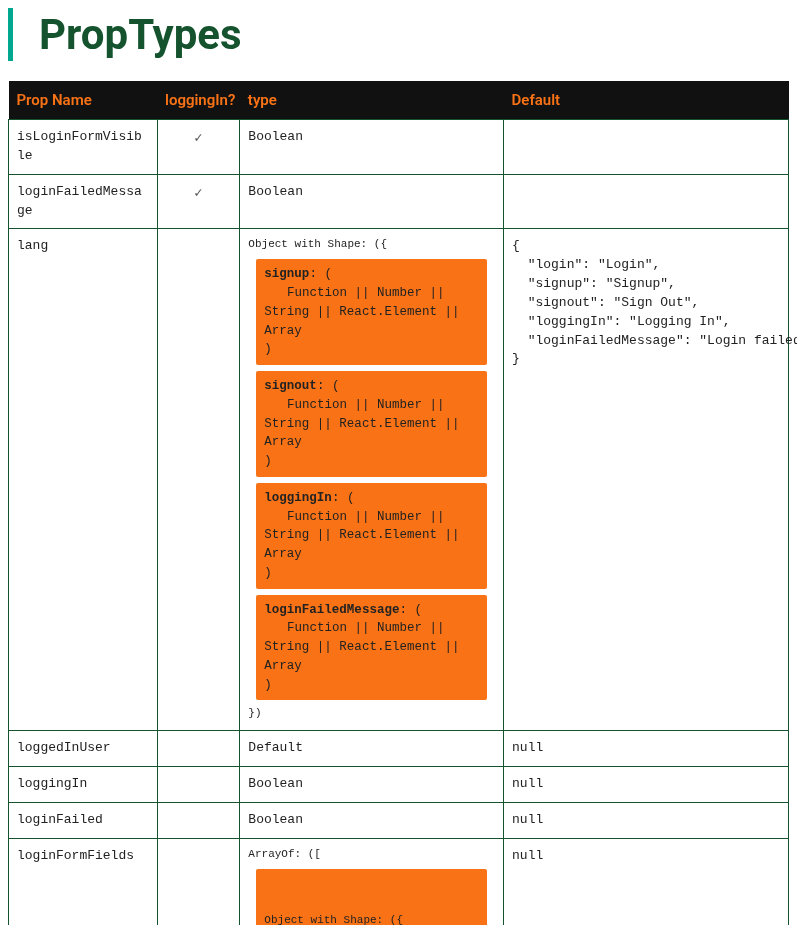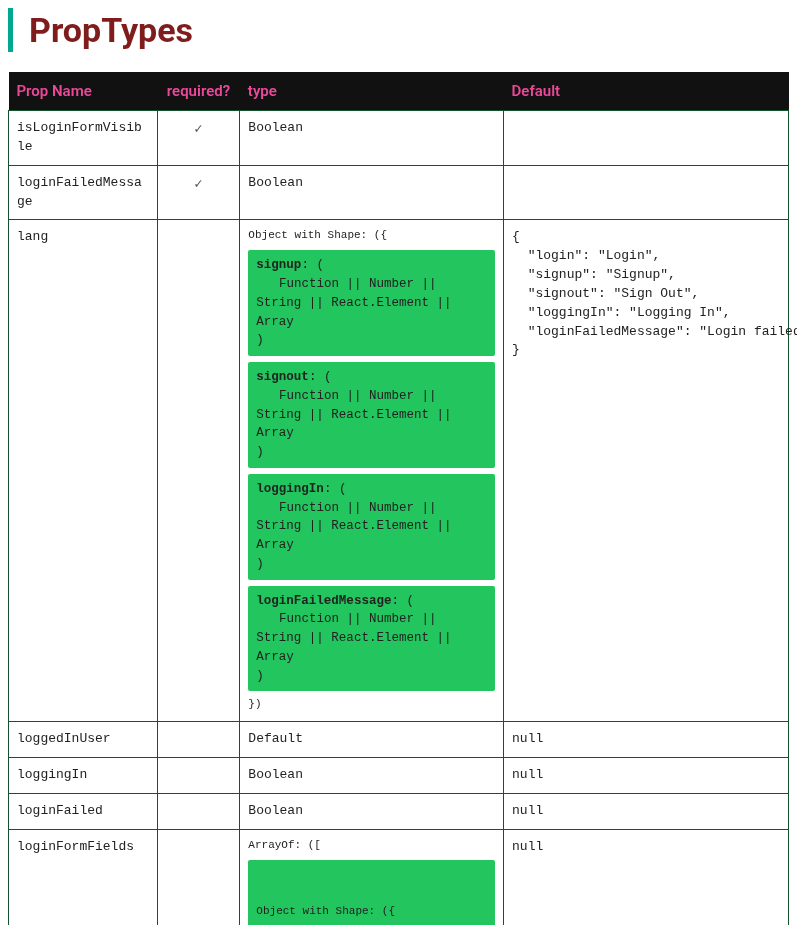--- a/index.html
+++ b/index.html
@@ -5,63 +5,63 @@
   * { box-sizing: border-box; }
   body {
     margin: 0;
     padding: 8px;
     font-family: -apple-system, BlinkMacSystemFont, "Segoe UI", Roboto, "Helvetica Neue", Arial, sans-serif;
     background: #fff;
     color: #111;
     width: 797px;
   }
   h1.page-title {
-    font-size: 34px;
+    font-size: 42px;
     font-weight: 700;
     margin: 0 0 20px 0;
-    padding: 2px 0 2px 16px;
+    padding: 2px 0 2px 26px;
     border-left: 5px solid #00a88f;
-    color: #7f1d1d;
+    color: #14532d;
   }
   table.proptypes {
     width: 100%;
     border-collapse: collapse;
     table-layout: fixed;
   }
   table.proptypes col.c1 { width: 147px; }
   table.proptypes col.c2 { width: 82px; }
   table.proptypes col.c3 { width: 261px; }
   table.proptypes col.c4 { width: 282px; }
   table.proptypes thead th {
     background: #111;
-    color: #ec4899;
+    color: #f97316;
     font-weight: 600;
     font-size: 15px;
     text-align: left;
     padding: 10px 8px;
   }
   table.proptypes thead th.center { text-align: center; }
   table.proptypes tbody td {
     border: 1px solid #14532d;
     padding: 8px 8px;
     vertical-align: top;
     font-family: "SFMono-Regular", Consolas, "Liberation Mono", Menlo, Courier, monospace;
     font-size: 13px;
     line-height: 1.45;
     color: #222;
     word-wrap: break-word;
   }
   table.proptypes tbody td.center { text-align: center; }
   .check { color: #555; font-size: 14px; }
   
   .shape-block {
-    background: #22c55e;
+    background: #f97316;
     border-radius: 2px;
     padding: 6px 8px;
-    margin: 6px 0;
+    margin: 6px 8px;
     font-family: "SFMono-Regular", Consolas, "Liberation Mono", Menlo, Courier, monospace;
     font-size: 12.5px;
     line-height: 1.5;
     white-space: pre-wrap;
   }
   .shape-key { font-weight: 700; }
   .outer-wrap {
     font-family: "SFMono-Regular", Consolas, "Liberation Mono", Menlo, Courier, monospace;
     font-size: 11px;
     white-space: pre-wrap;
@@ -80,21 +80,21 @@
 <table class="proptypes">
   <colgroup>
     <col class="c1">
       <col class="c2">
       <col class="c3">
       <col class="c4">
   </colgroup>
   <thead>
     <tr>
       <th>Prop Name</th>
-      <th class="center">required?</th>
+      <th class="center">loggingIn?</th>
       <th>type</th>
       <th>Default</th>
     </tr>
   </thead>
   <tbody>
 
     <tr>
       <td>isLoginFormVisible</td>
       <td class="center"><span class="check">✓</span></td>
       <td>Boolean</td>

